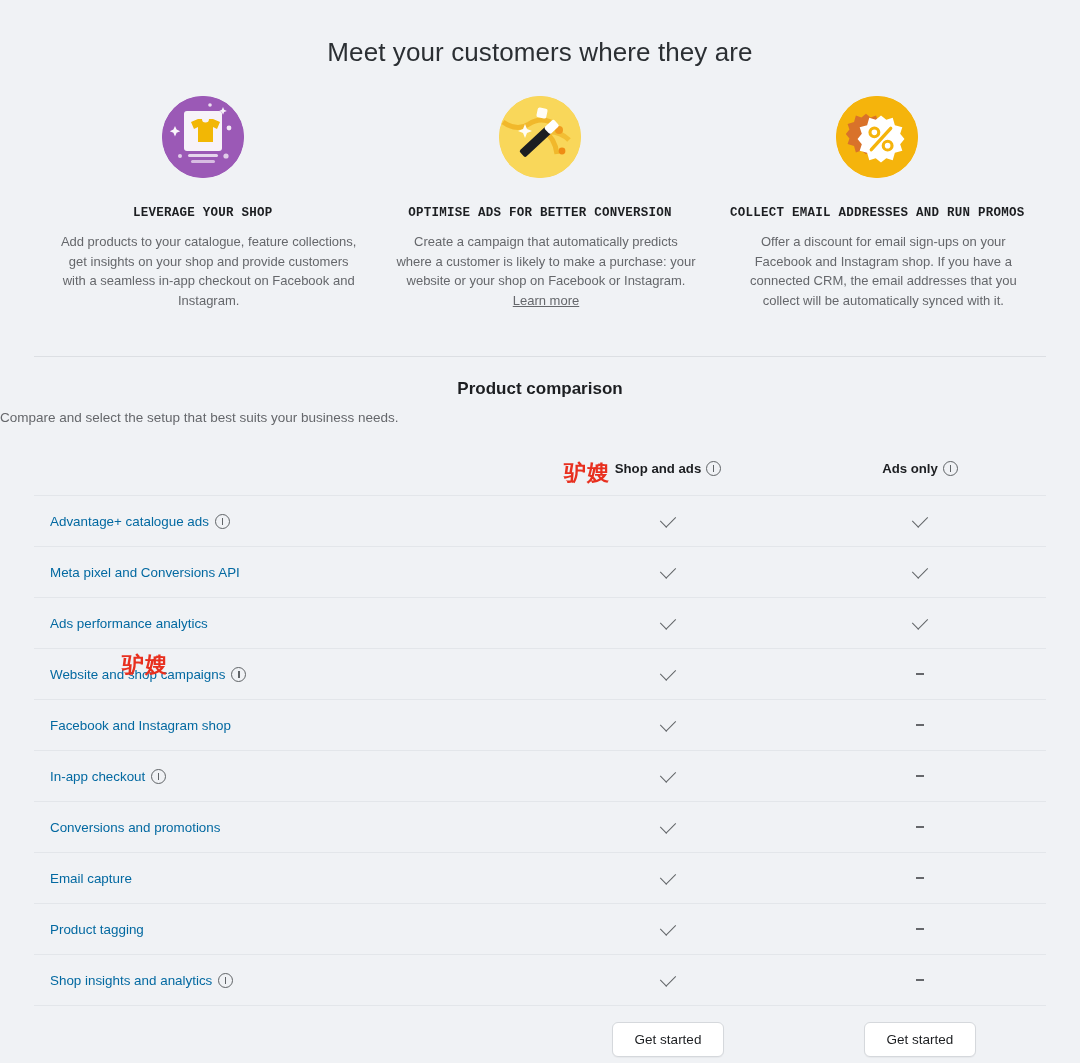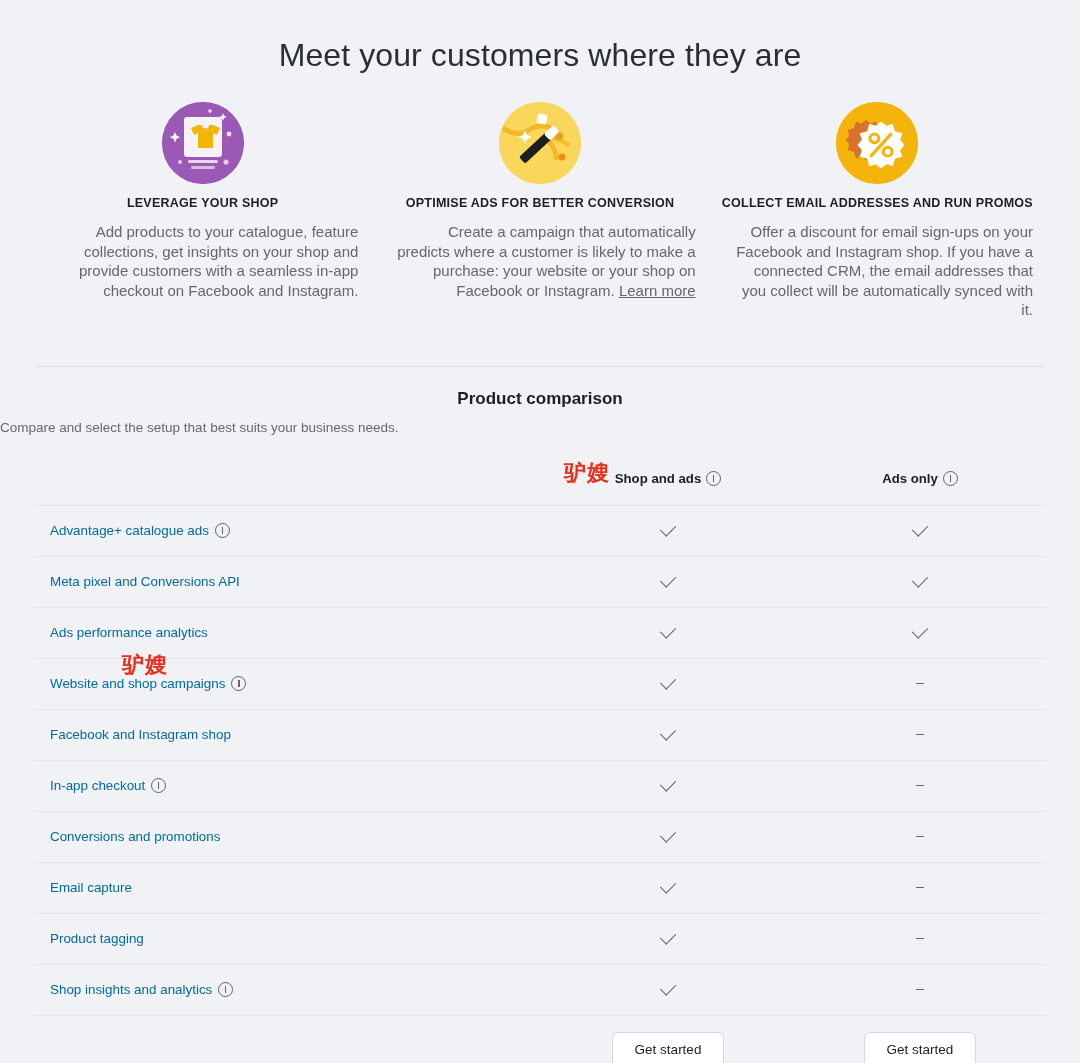--- a/index.html
+++ b/index.html
@@ -9,21 +9,21 @@
     font-family:"Liberation Sans", sans-serif;
     color:#1c1e21;
     overflow:hidden;
     position:relative;
   }
   .page{width:1080px;height:1063px;position:relative;}
 
   
   .hero-title{
     text-align:center;
-    font-size:32px;
+    font-size:26px;
     font-weight:400;
     color:#2b2f33;
     letter-spacing:.1px;
     padding-top:37px;
     margin:0;
   }
 
   .features{
     display:flex;
     padding:28px 34px 0 34px;
@@ -37,34 +37,35 @@
     padding:0 13px;
     box-sizing:border-box;
   }
   .feature-icon{
     width:82px;height:82px;border-radius:50%;
     display:flex;align-items:center;justify-content:center;
     position:relative;overflow:hidden;
     flex:none;
   }
   .feature-title{
-    margin-top:12px;
+    margin-top:28px;
     font-size:12.5px;
     font-weight:bold;
     letter-spacing:.25px;
     color:#1c1e21;
     text-align:center;
     text-transform:uppercase;
+    font-family:Liberation Mono, monospace;
   }
   .feature-text{
     margin-top:12px;
-    font-size:15px;
+    font-size:13px;
     line-height:19.5px;
     color:#65676b;
-    text-align:right;
+    text-align:center;
     margin-left:12px;
   }
   .learn-more{
     color:#65676b;
     text-decoration:underline;
     cursor:pointer;
   }
 
   
   .divider{

